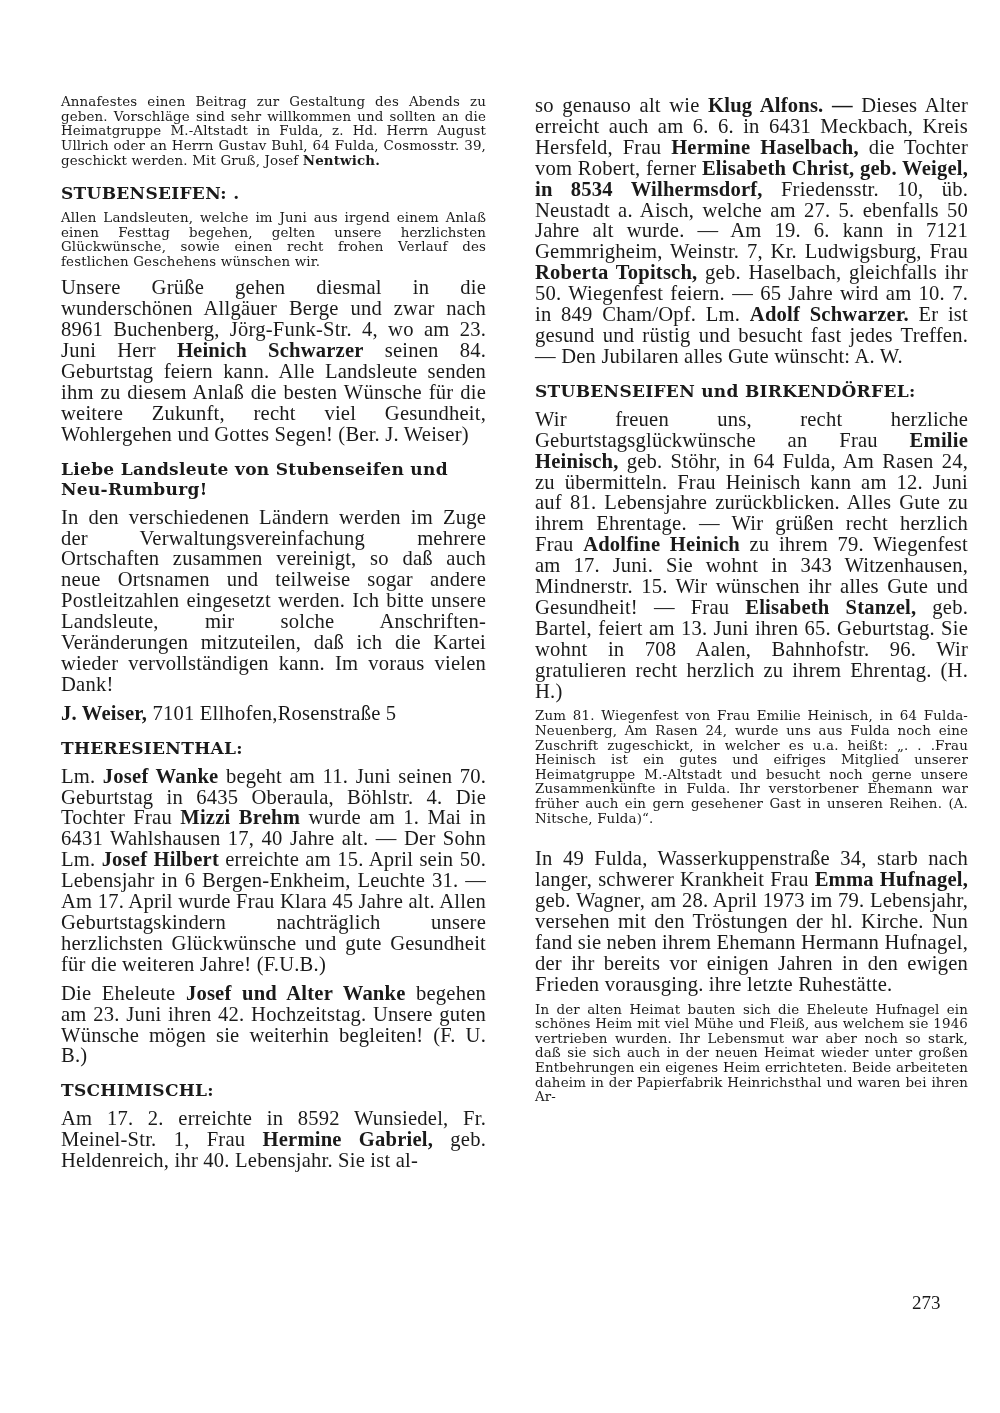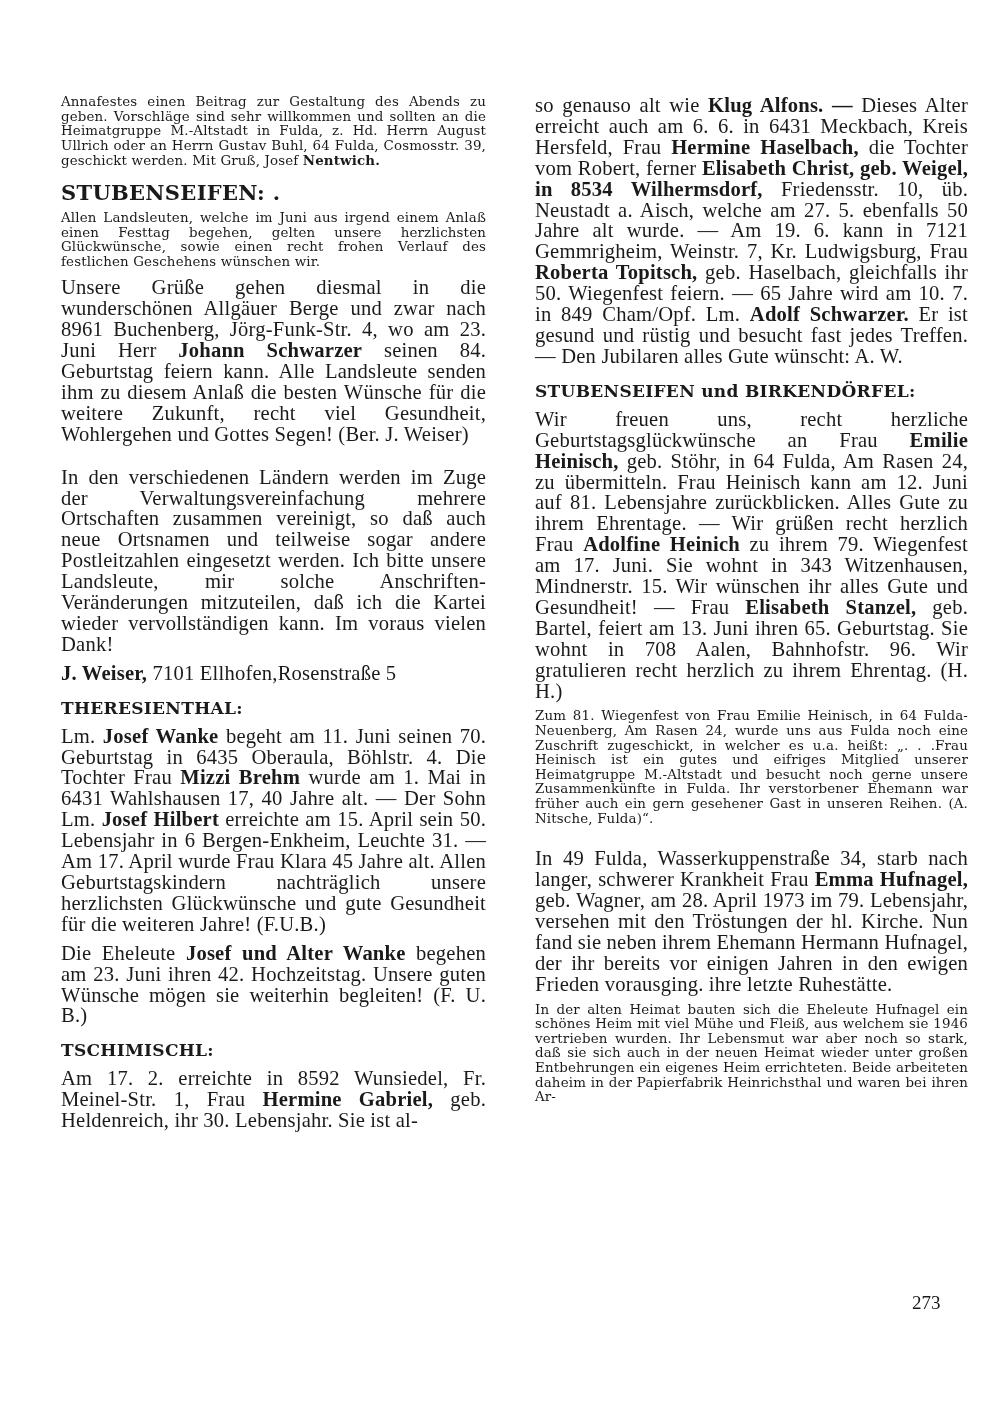--- a/index.html
+++ b/index.html
@@ -17,57 +17,58 @@
     .large {
       font-family: "Liberation Serif", serif;
       font-size: 20.6px; line-height: 20.9px;
       text-align: justify; letter-spacing: 0.2px;
     }
     .head {
       font-family: "DejaVu Serif", serif;
       font-weight: bold; font-size: 17px; line-height: 20px;
       letter-spacing: 0.3px;
     }
-    .head-left { font-size: 21px; }
+    .head-left { font-size: 17px; }
     b { font-weight: bold; }
     .gap-s { height: 8px; }
     .gap-m { height: 14px; }
     .page-number {
       position: absolute; left: 912px; top: 1292px;
       font-family: "Liberation Serif", serif; font-size: 19px; text-align: center;
     }
   </style>
 </head>
 <body>
 
 <div class="page">
 
   <div class="col col-left">
     <p class="small"><span>Annafestes einen Beitrag zur Gestaltung des Abends zu geben. Vorschläge sind sehr willkommen und sollten an die Heimatgruppe M.-Altstadt in Fulda, z. Hd. Herrn August Ullrich oder an Herrn Gustav Buhl, 64 Fulda, Cosmosstr. 39, geschickt werden. Mit Gruß, Josef</span> <b>Nentwich.</b></p>
     <div class="gap-m"></div>
     <h2 class="head head-left">STUBENSEIFEN:  .</h2>
     <div class="gap-s"></div>
     <p class="small">Allen Landsleuten, welche im Juni aus irgend einem Anlaß einen Festtag begehen, gelten unsere herzlichsten Glückwünsche, sowie einen recht frohen Verlauf des festlichen Geschehens wünschen wir.</p>
     <div class="gap-s"></div>
-    <p class="large"><span>Unsere Grüße gehen diesmal in die wunderschönen Allgäuer Berge und zwar nach 8961 Buchenberg, Jörg-Funk-Str. 4, wo am 23. Juni Herr </span><b>Johann Schwarzer</b><span> seinen 84. Geburtstag feiern kann. Alle Landsleute senden ihm zu diesem Anlaß die besten Wünsche für die weitere Zukunft, recht viel Gesundheit, Wohlergehen und Gottes Segen! (Ber. J. Weiser)</span></p>
+    <p class="large"><span>Unsere Grüße gehen diesmal in die wunderschönen Allgäuer Berge und zwar nach 8961 Buchenberg, Jörg-Funk-Str. 4, wo am 23. Juni Herr </span><b>Heinich Schwarzer</b><span> seinen 84. Geburtstag feiern kann. Alle Landsleute senden ihm zu diesem Anlaß die besten Wünsche für die weitere Zukunft, recht viel Gesundheit, Wohlergehen und Gottes Segen! (Ber. J. Weiser)</span></p>
     <div class="gap-m"></div>
+    <h2 class="head">Liebe Landsleute von Stubenseifen und Neu-Rumburg!</h2>
     <div class="gap-s"></div>
     <p class="large">In den verschiedenen Ländern werden im Zuge der Verwaltungsvereinfachung mehrere Ortschaften zusammen vereinigt, so daß auch neue Ortsnamen und teilweise sogar andere Postleitzahlen eingesetzt werden. Ich bitte unsere Landsleute, mir solche Anschriften-Veränderungen mitzuteilen, daß ich die Kartei wieder vervollständigen kann. Im voraus vielen Dank!</p>
     <div class="gap-s"></div>
     <p class="large"><b>J. Weiser,</b><span> 7101 Ellhofen,Rosenstraße 5</span></p>
     <div class="gap-m"></div>
     <h2 class="head">THERESIENTHAL:</h2>
     <div class="gap-s"></div>
     <p class="large"><span>Lm. </span><b>Josef Wanke</b><span> begeht am 11. Juni seinen 70. Geburtstag in 6435 Oberaula, Böhlstr. 4. Die Tochter Frau </span><b>Mizzi Brehm</b><span> wurde am 1. Mai in 6431 Wahlshausen 17, 40 Jahre alt. — Der Sohn Lm. </span><b>Josef Hilbert</b><span> erreichte am 15. April sein 50. Lebensjahr in 6 Bergen-Enkheim, Leuchte 31. — Am 17. April wurde Frau Klara 45 Jahre alt. Allen Geburtstagskindern nachträglich unsere herzlichsten Glückwünsche und gute Gesundheit für die weiteren Jahre! (F.U.B.)</span></p>
     <div class="gap-s"></div>
     <p class="large"><span>Die Eheleute </span><b>Josef und Alter Wanke</b><span> begehen am 23. Juni ihren 42. Hochzeitstag. Unsere guten Wünsche mögen sie weiterhin begleiten! (F. U. B.)</span></p>
     <div class="gap-m"></div>
     <h2 class="head">TSCHIMISCHL:</h2>
     <div class="gap-s"></div>
-    <p class="large"><span>Am 17. 2. erreichte in 8592 Wunsiedel, Fr. Meinel-Str. 1, Frau </span><b>Hermine Gabriel,</b><span> geb. Heldenreich, ihr 30. Lebensjahr. Sie ist al-</span></p>
+    <p class="large"><span>Am 17. 2. erreichte in 8592 Wunsiedel, Fr. Meinel-Str. 1, Frau </span><b>Hermine Gabriel,</b><span> geb. Heldenreich, ihr 40. Lebensjahr. Sie ist al-</span></p>
   </div>
 
   <div class="col col-right">
     <p class="large"><span>so genauso alt wie </span><b>Klug Alfons. —</b><span> Dieses Alter erreicht auch am 6. 6. in 6431 Meckbach, Kreis Hersfeld, Frau </span><b>Hermine Haselbach,</b><span> die Tochter vom Robert, ferner </span><b>Elisabeth Christ, geb. Weigel, in 8534 Wilhermsdorf,</b><span> Friedensstr. 10, üb. Neustadt a. Aisch, welche am 27. 5. ebenfalls 50 Jahre alt wurde. — Am 19. 6. kann in 7121 Gemmrigheim, Weinstr. 7, Kr. Ludwigsburg, Frau </span><b>Roberta Topitsch,</b><span> geb. Haselbach, gleichfalls ihr 50. Wiegenfest feiern. — 65 Jahre wird am 10. 7. in 849 Cham/Opf. Lm. </span><b>Adolf Schwarzer.</b><span> Er ist gesund und rüstig und besucht fast jedes Treffen. — Den Jubilaren alles Gute wünscht: A. W.</span></p>
     <div class="gap-m"></div>
     <h2 class="head">STUBENSEIFEN und BIRKENDÖRFEL:</h2>
     <div class="gap-s"></div>
     <p class="large"><span>Wir freuen uns, recht herzliche Geburtstagsglückwünsche an Frau </span><b>Emilie Heinisch,</b><span> geb. Stöhr, in 64 Fulda, Am Rasen 24, zu übermitteln. Frau Heinisch kann am 12. Juni auf 81. Lebensjahre zurückblicken. Alles Gute zu ihrem Ehrentage. — Wir grüßen recht herzlich Frau </span><b>Adolfine Heinich</b><span> zu ihrem 79. Wiegenfest am 17. Juni. Sie wohnt in 343 Witzenhausen, Mindnerstr. 15. Wir wünschen ihr alles Gute und Gesundheit! — Frau </span><b>Elisabeth Stanzel,</b><span> geb. Bartel, feiert am 13. Juni ihren 65. Geburtstag. Sie wohnt in 708 Aalen, Bahnhofstr. 96. Wir gratulieren recht herzlich zu ihrem Ehrentag. (H. H.)</span></p>
     <div class="gap-s"></div>
     <p class="small">Zum 81. Wiegenfest von Frau Emilie Heinisch, in 64 Fulda-Neuenberg, Am Rasen 24, wurde uns aus Fulda noch eine Zuschrift zugeschickt, in welcher es u.a. heißt: „. . .Frau Heinisch ist ein gutes und eifriges Mitglied unserer Heimatgruppe M.-Altstadt und besucht noch gerne unsere Zusammenkünfte in Fulda. Ihr verstorbener Ehemann war früher auch ein gern gesehener Gast in unseren Reihen. (A. Nitsche, Fulda)“.</p>

